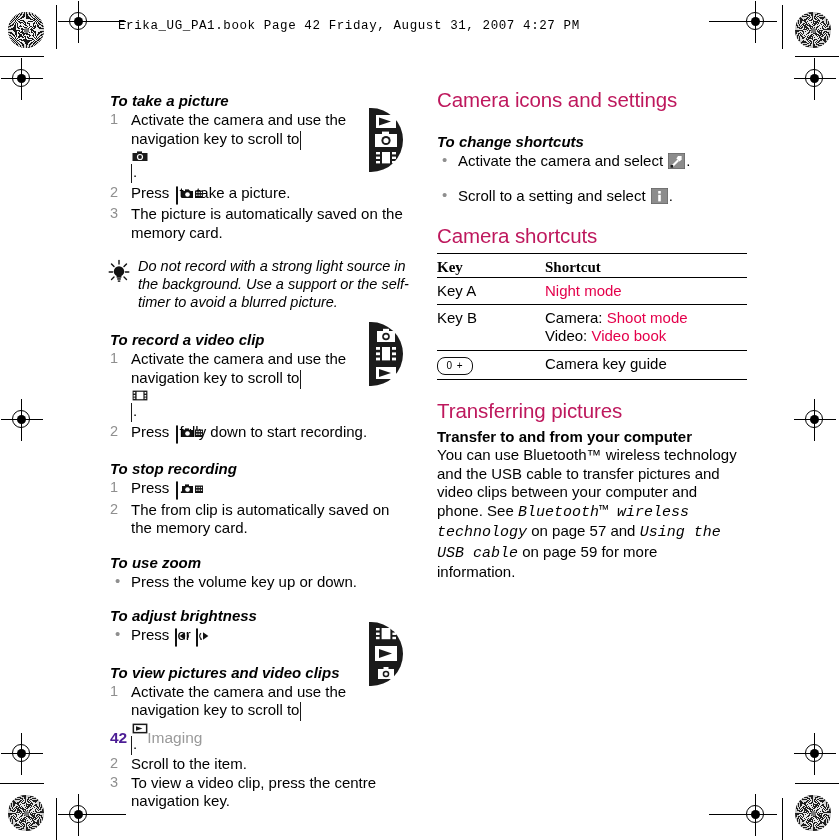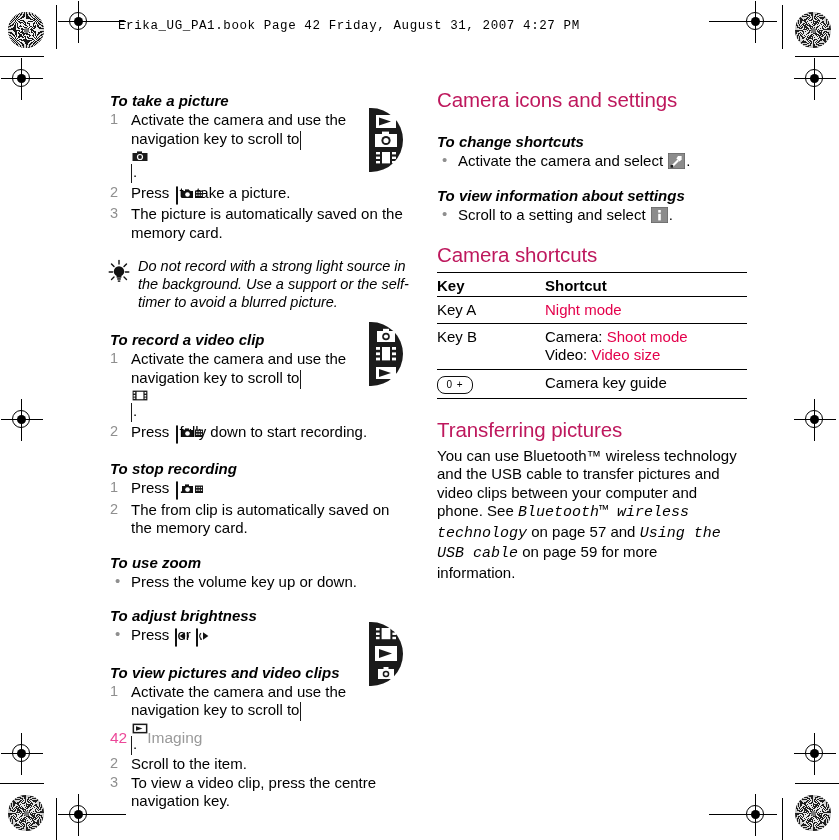--- a/index.html
+++ b/index.html
@@ -228,34 +228,34 @@
   table.shortcuts td {
     text-align: left;
     vertical-align: top;
     padding: 4px 4px 4px 0;
     line-height: 1.22;
   }
   table.shortcuts thead th {
     font-weight: bold;
     border-top: 1.6px solid #000;
     border-bottom: 1.6px solid #000;
-    padding-top: 4px; padding-bottom: 0;
+    padding-top: 4px; padding-bottom: 0; font-family: Liberation Serif, serif;
   }
   table.shortcuts tbody td {
     border-bottom: 1.1px solid #000;
   }
   table.shortcuts .c1 { width: 104px; }
   .pink { color: #e4004b; }
 
   .footer {
     position: absolute;
     left: 110px; top: 729px;
     font-size: 15.5px;
   }
-  .footer .pg { font-weight: normal; color: #ec4899; }
+  .footer .pg { font-weight: bold; color: #4c1d95; }
   .footer .sec { color: #9a9a9a; margin-left: 20px; }
 
   .em { font-style: italic; font-family: Liberation Mono, monospace; }
 </style>
 </head>
 <body>
 
 <div class="page">
 
   <div class="starburst" style="left:8px; top:12px;"></div>
@@ -575,21 +575,20 @@
               <rect x="0" y="0" width="17" height="16" fill="none" stroke="#5a5a5a" stroke-width="1"></rect>
               <path d="M3.5 12.5 L9.5 6.5 L11 8 L5 14 Z" fill="#fff"></path>
               <path d="M10 3 L13.6 3 L13.6 6.6 L11.6 8.6 L8.4 5.4 Z" fill="#fff"></path>
               <rect x="2.6" y="12" width="2.6" height="2.6" fill="#1b1b1b"></rect>
             </svg></span><span>.</span>
       </li>
     </ul>
 
     <div class="gap-m"></div>
 
-    <h2 class="sub">To view information about settings</h2>
     <ul class="bullets">
       <li>
         <span class="bul">•</span><span>Scroll to a setting and select </span><span class="ic-info"><svg width="17" height="16" viewBox="0 0 17 16">
               <rect x="0" y="0" width="17" height="16" fill="#8c8c8c"></rect>
               <rect x="0" y="0" width="17" height="16" fill="none" stroke="#5a5a5a" stroke-width="1"></rect>
               <rect x="7.2" y="3" width="2.6" height="2.6" fill="#fff"></rect>
               <rect x="7.2" y="6.8" width="2.6" height="6.6" fill="#fff"></rect>
             </svg></span><span>.</span>
       </li>
     </ul>
@@ -607,34 +606,35 @@
       </thead>
       <tbody>
         <tr>
           <td class="c1">Key A</td>
           <td><span class="pink">Night mode</span></td>
         </tr>
         <tr>
           <td class="c1">Key B</td>
           <td>
             <span>Camera: </span><span class="pink">Shoot mode</span><br>
-            <span>Video: </span><span class="pink">Video size</span>
+            <span>Video: </span><span class="pink">Video book</span>
           </td>
         </tr>
         <tr>
           <td class="c1">
             <span class="ic-zerokey">0 +</span>
           </td>
           <td>Camera key guide</td>
         </tr>
       </tbody>
     </table>
 
     <div class="gap-l"></div>
 
     <h1 class="sec">Transferring pictures</h1>
+    <h2 class="sub-plain">Transfer to and from your computer</h2>
     <p class="body"><span>You can use Bluetooth™ wireless technology and the USB cable to transfer pictures and video clips between your computer and phone. See </span><span class="em">Bluetooth™ wireless technology</span><span> on page 57 and </span><span class="em">Using the USB cable</span><span> on page 59 for more information.</span></p>
   </div>
 
   <div class="footer">
     <span class="pg">42</span><span class="sec">Imaging</span>
   </div>
 </div>
 
 </body></html>

